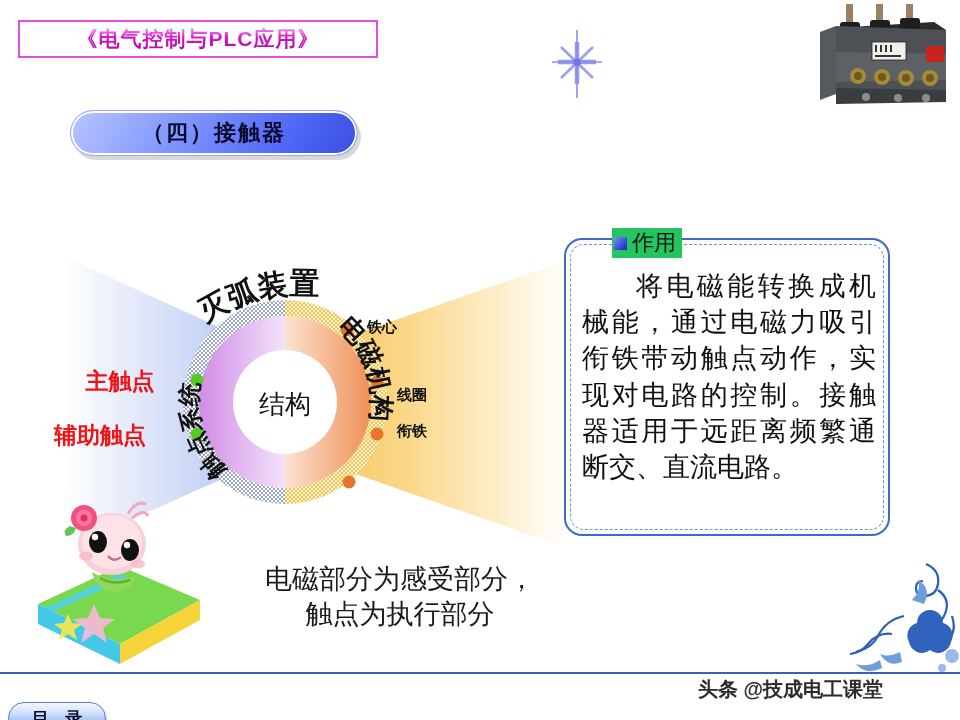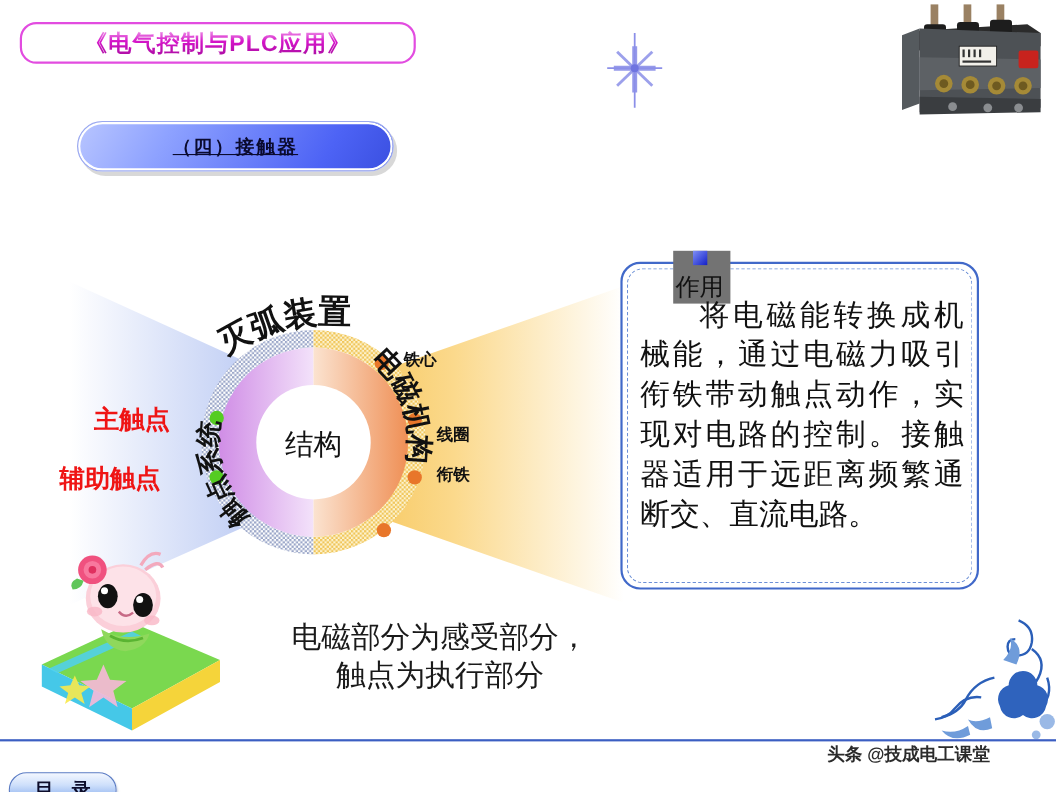--- a/index.html
+++ b/index.html
@@ -19,21 +19,21 @@
   }
 
   
   #course-title-box {
     position: absolute;
     left: 18px;
     top: 20px;
     width: 360px;
     height: 38px;
     border: 2px solid #e24ce0;
-    border-radius: 15px;
+    border-radius: 0;
     box-sizing: border-box;
     display: flex;
     align-items: center;
     justify-content: center;
   }
   #course-title-text {
     font-family: "Liberation Sans", "DejaVu Sans", sans-serif;
     font-size: 21px;
     font-weight: bold;
     letter-spacing: 1px;
@@ -73,26 +73,25 @@
     border-radius: 24px;
     background: linear-gradient(120deg,#b9c6ff 0%, #8ea2ff 28%, #4d63f5 78%, #3a4fe0 100%);
     box-shadow: 3px 4px 0 0 #d8d8d8, 0 0 0 2px #ffffff inset;
     border: 1px solid #9aa8ef;
     box-sizing: border-box;
     display: flex;
     align-items: center;
     justify-content: center;
   }
   #section-title-text {
-    font-size: 17px;
+    font-size: 22px;
     font-weight: bold;
     color: #0a0a2e;
     letter-spacing: 2px;
     white-space: nowrap;
-    text-decoration: underline;
   }
 
   
   #diagram {
     position: absolute;
     left: 55px;
     top: 238px;
     width: 520px;
     height: 330px;
   }
@@ -145,23 +144,22 @@
     border-radius: 14px;
     box-sizing: border-box;
   }
   #info-heading {
     position: absolute;
     left: 612px;
     top: 228px;
     display: flex;
     align-items: center;
     gap: 5px;
-    background: #737373;
+    background: #22c55e;
     padding: 0 6px 0 2px;
-    flex-direction: column;
   }
   #info-bullet {
     width: 13px;
     height: 13px;
     background: linear-gradient(135deg,#7f8ff5 0%, #1320c8 100%);
     display: inline-block;
   }
   #info-heading-text {
     font-size: 22px;
     color: #111;
@@ -207,24 +205,24 @@
   }
   #contents-button-text {
     font-size: 17px;
     font-weight: bold;
     color: #0d0d2b;
     letter-spacing: 6px;
     text-indent: 6px;
   }
   #watermark {
     position: absolute;
-    right: 60px;
+    right: 77px;
     top: 676px;
     font-family: "Liberation Sans", "DejaVu Sans", sans-serif;
-    font-size: 16px;
+    font-size: 20px;
     font-weight: bold;
     color: #2b2b2b;
     white-space: nowrap;
   }
 
   
   #book-mascot {
     position: absolute;
     left: 28px;
     top: 492px;

